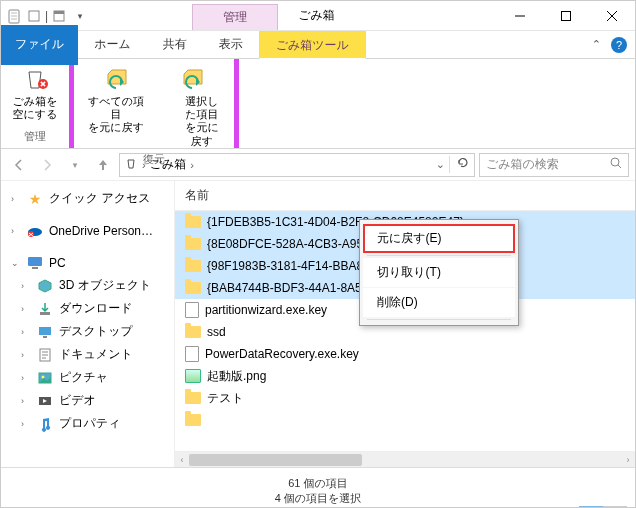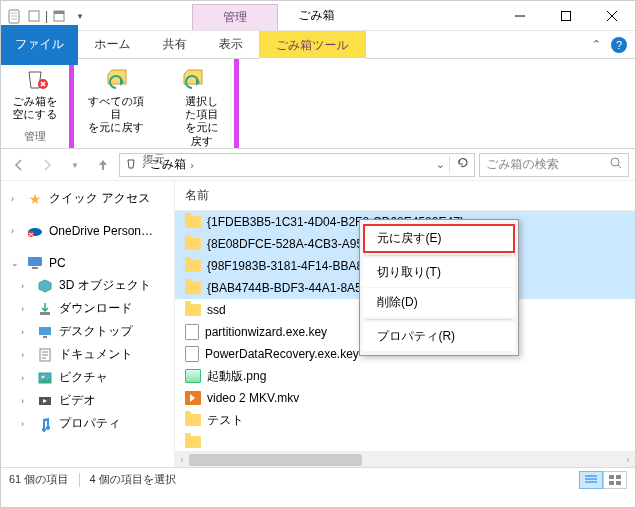--- a/index.html
+++ b/index.html
@@ -52,21 +52,21 @@
   .file-ico { width: 14px; height: 16px; border: 1px solid #999; background: #fff; border-radius: 1px; flex-shrink: 0; }
   .img-ico { width: 16px; height: 14px; border: 1px solid #3b8; background: linear-gradient(#cfe, #9d9); border-radius: 1px; flex-shrink: 0; }
   .vid-ico { width: 16px; height: 14px; background: #e67e22; border-radius: 1px; flex-shrink: 0; position: relative; }
   .vid-ico::after { content: ''; position: absolute; left: 5px; top: 3px; border-left: 5px solid #fff; border-top: 4px solid transparent; border-bottom: 4px solid transparent; }
 
   .context-menu { position: absolute; left: 184px; top: 38px; width: 160px; background: #f5f5f5; border: 1px solid #999; box-shadow: 2px 2px 6px rgba(0,0,0,0.25); padding: 3px; z-index: 100; }
   .ctx-item { padding: 6px 14px; font-size: 12px; background: #fff; margin: 1px 0; }
   .ctx-item.highlight { outline: 2px solid #e33; outline-offset: -2px; }
   .ctx-sep { height: 1px; background: #ddd; margin: 2px 4px; }
 
-  .statusbar { height: 24px; border-top: 1px solid #ddd; display: flex; align-items: center; padding: 8px 8px; font-size: 11px; color: #333; }
+  .statusbar { height: 24px; border-top: 1px solid #ddd; display: flex; align-items: center; padding: 8px 8px; font-size: 11px; color: #333; flex-direction: column; }
   .statusbar .sep { border-left: 1px solid #ccc; height: 14px; margin: 0 10px; }
   .view-toggle { margin-left: auto; display: flex; gap: 0; }
   .vt-btn { width: 24px; height: 18px; border: 1px solid #ccc; display: flex; align-items: center; justify-content: center; font-size: 10px; }
   .vt-btn.active { background: #cce8ff; border-color: #7ab8e8; }
   .hscroll { height: 16px; background: #f0f0f0; border-top: 1px solid #eee; display:flex; align-items:center; }
   .hscroll-track { flex:1; height:16px; position:relative; }
   .hscroll-thumb { position:absolute; left:0; width:40%; height:12px; top:2px; background:#ccc; border-radius:2px; }
 </style>
 </head>
 <body>
@@ -335,53 +335,48 @@
         </div>
         <div class="file-row selected">
           <span class="folder-ico"></span>
           <span>{98F1983B-3181-4F14-BBA8…</span>
         </div>
         <div class="file-row selected">
           <span class="folder-ico"></span>
           <span>{BAB4744B-BDF3-44A1-8A5…</span>
         </div>
         <div class="file-row">
-          <span class="folder-ico"></span>
-          <span>ssd</span>
-        </div>
-        <div class="file-row">
           <span class="file-ico"></span>
           <span>partitionwizard.exe.key</span>
         </div>
         <div class="file-row">
+          <span class="folder-ico"></span>
+          <span>ssd</span>
+        </div>
+        <div class="file-row">
           <span class="file-ico"></span>
           <span>PowerDataRecovery.exe.key</span>
         </div>
         <div class="file-row">
           <span class="img-ico"></span>
           <span>起動版.png</span>
-        </div>
-        <div class="file-row">
-          <span class="vid-ico"></span>
-          <span>video 2 MKV.mkv</span>
         </div>
         <div class="file-row">
           <span class="folder-ico"></span>
           <span>テスト</span>
         </div>
         <div class="file-row">
           <span class="folder-ico"></span>
         </div>
         <div class="context-menu" id="ctx-menu">
           <div class="ctx-item highlight">元に戻す(E)</div>
           <div class="ctx-sep"></div>
           <div class="ctx-item">切り取り(T)</div>
           <div class="ctx-item">削除(D)</div>
           <div class="ctx-sep"></div>
-          <div class="ctx-item">プロパティ(R)</div>
         </div>
       </div>
     <div class="hscroll">
       <span style="width:14px;text-align:center;font-size:9px;color:#888;">‹</span>
       <div class="hscroll-track">
           <div class="hscroll-thumb"></div>
         </div>
       <span style="width:14px;text-align:center;font-size:9px;color:#888;">›</span>
     </div>
   </div>

